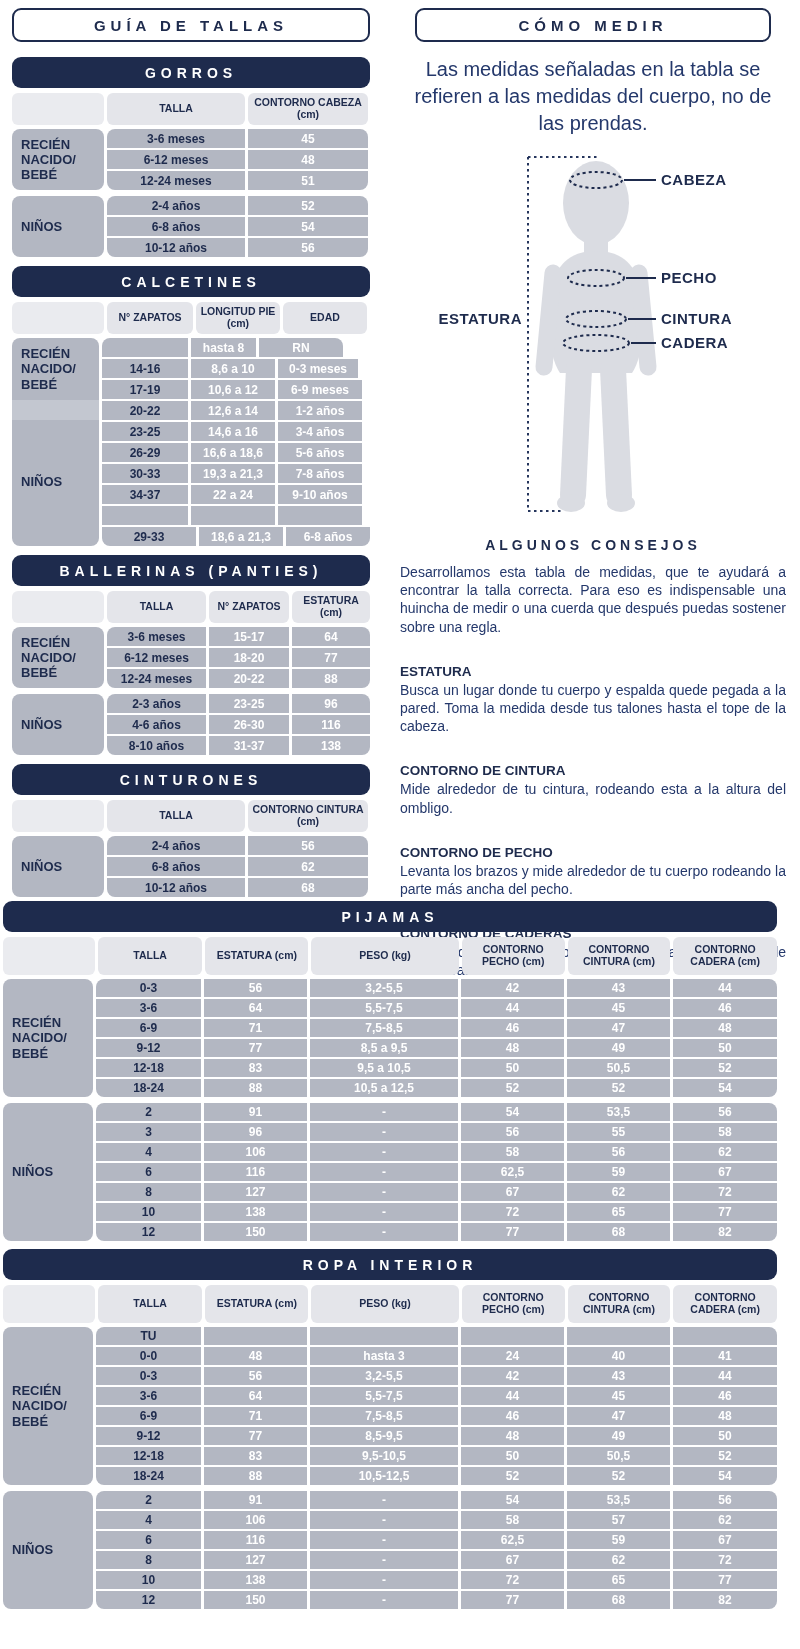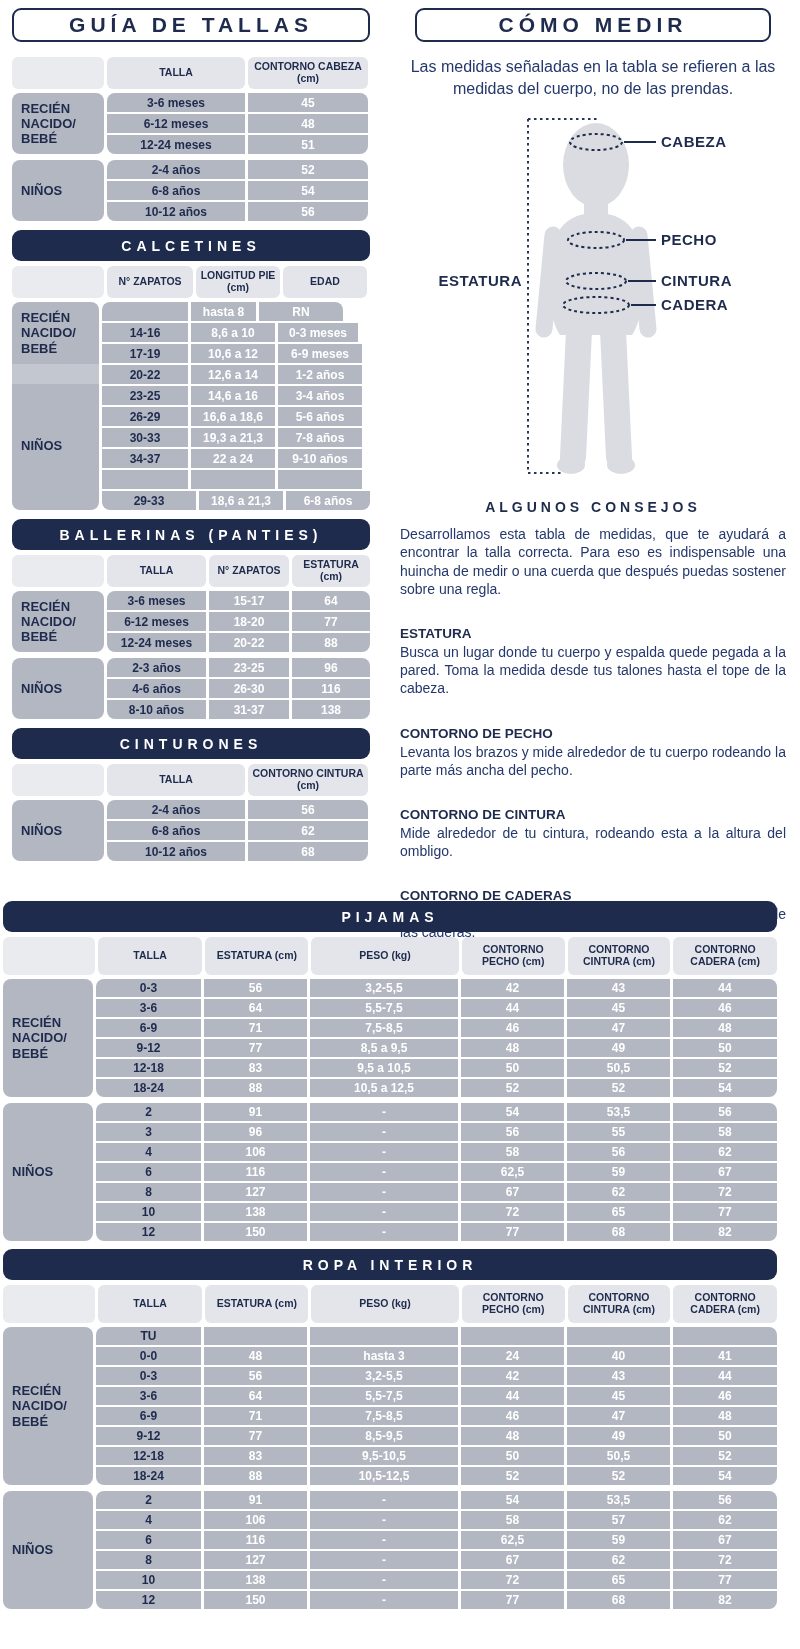--- a/index.html
+++ b/index.html
@@ -13,21 +13,21 @@
     overflow: hidden;
   }
   .left-col  { position:absolute; left:12px; top:8px;  width:358px; }
   .right-col { position:absolute; left:398px; top:8px; width:390px; }
   .full-col  { position:absolute; left:3px; top:901px; width:774px; }
 
   
   .title-box {
     height:34px; border:2px solid #1e2b4d; border-radius:9px; background:#fff;
     display:flex; align-items:center; justify-content:center;
-    color:#1e2b4d; font-weight:bold; font-size:21px; letter-spacing:5px;
+    color:#1e2b4d; font-weight:bold; font-size:15px; letter-spacing:5px;
   }
   .right-col .title-box { width:356px; margin:0 auto; }
 
   
   .tbl { margin-top:0; }
   .tbl-band {
     height:31px; background:#1e2b4d; border-radius:9px; color:#fff;
     display:flex; align-items:center; justify-content:center;
     font-weight:bold; font-size:14px; letter-spacing:5px; margin-bottom:5px;
   }
@@ -70,21 +70,21 @@
   .trow:last-child  .tcell:first-child { border-bottom-left-radius:8px; }
   .trow:last-child  .tcell:last-child  { border-bottom-right-radius:8px; }
 
   .left-col .tbl { margin-bottom:9px; }
   .left-col .title-box { margin-bottom:15px; }
   .full-col .tbl + .tbl { margin-top:8px; }
 
   
   .intro {
     margin:14px 4px 0 4px; text-align:center; color:#24386b;
-    font-size:16px; line-height:1.35; font-weight:500;
+    font-size:20px; line-height:1.35; font-weight:500;
   }
   .diagram { display:block; margin:6px auto 0 auto; }
   .consejos-title {
     margin-top:16px; text-align:center; color:#1e2b4d; font-weight:bold;
     font-size:14px; letter-spacing:4px;
   }
   .consejos-text {
     margin:10px 2px 0 2px; color:#24386b; font-size:14px; line-height:1.3;
     text-align:justify;
   }
@@ -101,20 +101,21 @@
   .svg-label { font-family:"Liberation Sans",sans-serif; font-size:15px; font-weight:bold; fill:#1e2b4d; letter-spacing:0.5px; }
 </style>
 </head>
 <body>
 
 <div class="page">
 
   <div class="left-col">
     <div class="title-box">GUÍA DE TALLAS</div>
     <div class="tbl left">
+        <div class="tbl-band">GORROS</div>
         <div class="hdr-row">
           <div class="corner" style="width: 92px;"></div>
           <div class="hcell" style="width: 138px;">TALLA</div>
           <div class="hcell" style="width: 120px;">CONTORNO CABEZA (cm)</div>
         </div>
         <div class="group-row">
           <div class="label-block" style="width: 92px;">RECIÉN
 NACIDO/
 BEBÉ</div>
           <div class="rows">
@@ -336,26 +337,26 @@
     </svg>
 
     <div class="consejos-title">ALGUNOS CONSEJOS</div>
     <p class="consejos-text">Desarrollamos esta tabla de medidas, que te ayudará a encontrar la talla correcta. Para eso es indispensable una huincha de medir o una cuerda que después puedas sostener sobre una regla.</p>
 
     <div class="tip">
       <h4>ESTATURA</h4>
       <p>Busca un lugar donde tu cuerpo y espalda quede pegada a la pared. Toma la medida desde tus talones hasta el tope de la cabeza.</p>
     </div>
     <div class="tip">
+      <h4>CONTORNO DE CINTURA</h4>
+      <p>Mide alrededor de tu cintura, rodeando esta a la altura del ombligo.</p>
+    </div>
+    <div class="tip">
       <h4>CONTORNO DE PECHO</h4>
       <p>Levanta los brazos y mide alrededor de tu cuerpo rodeando la parte más ancha del pecho.</p>
-    </div>
-    <div class="tip">
-      <h4>CONTORNO DE CINTURA</h4>
-      <p>Mide alrededor de tu cintura, rodeando esta a la altura del ombligo.</p>
     </div>
     <div class="tip">
       <h4>CONTORNO DE CADERAS</h4>
       <p>Mide alrededor de tu cuerpo rodeando la parte más ancha de las caderas.</p>
     </div>
   </div>
 
   <div class="full-col">
     <div class="tbl full">
         <div class="tbl-band">PIJAMAS</div>

